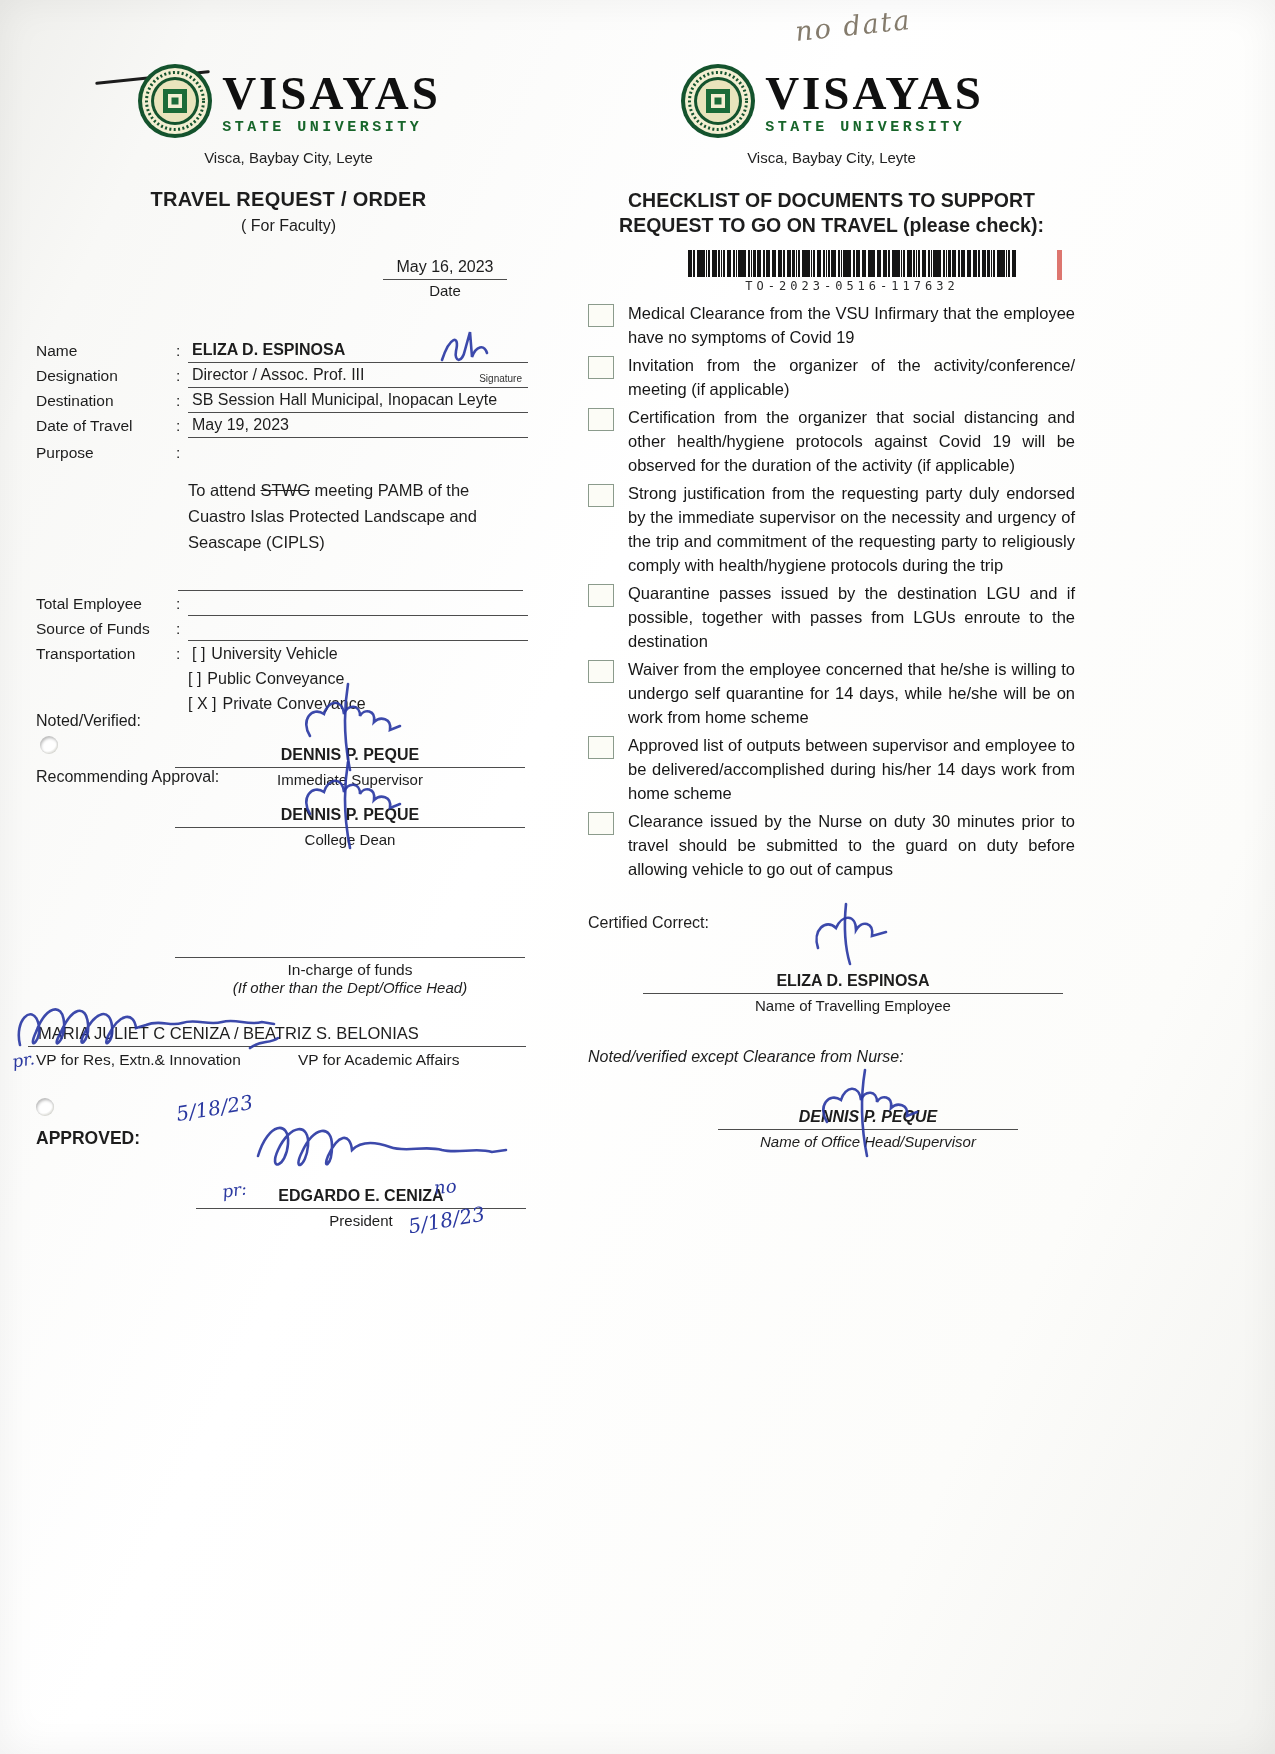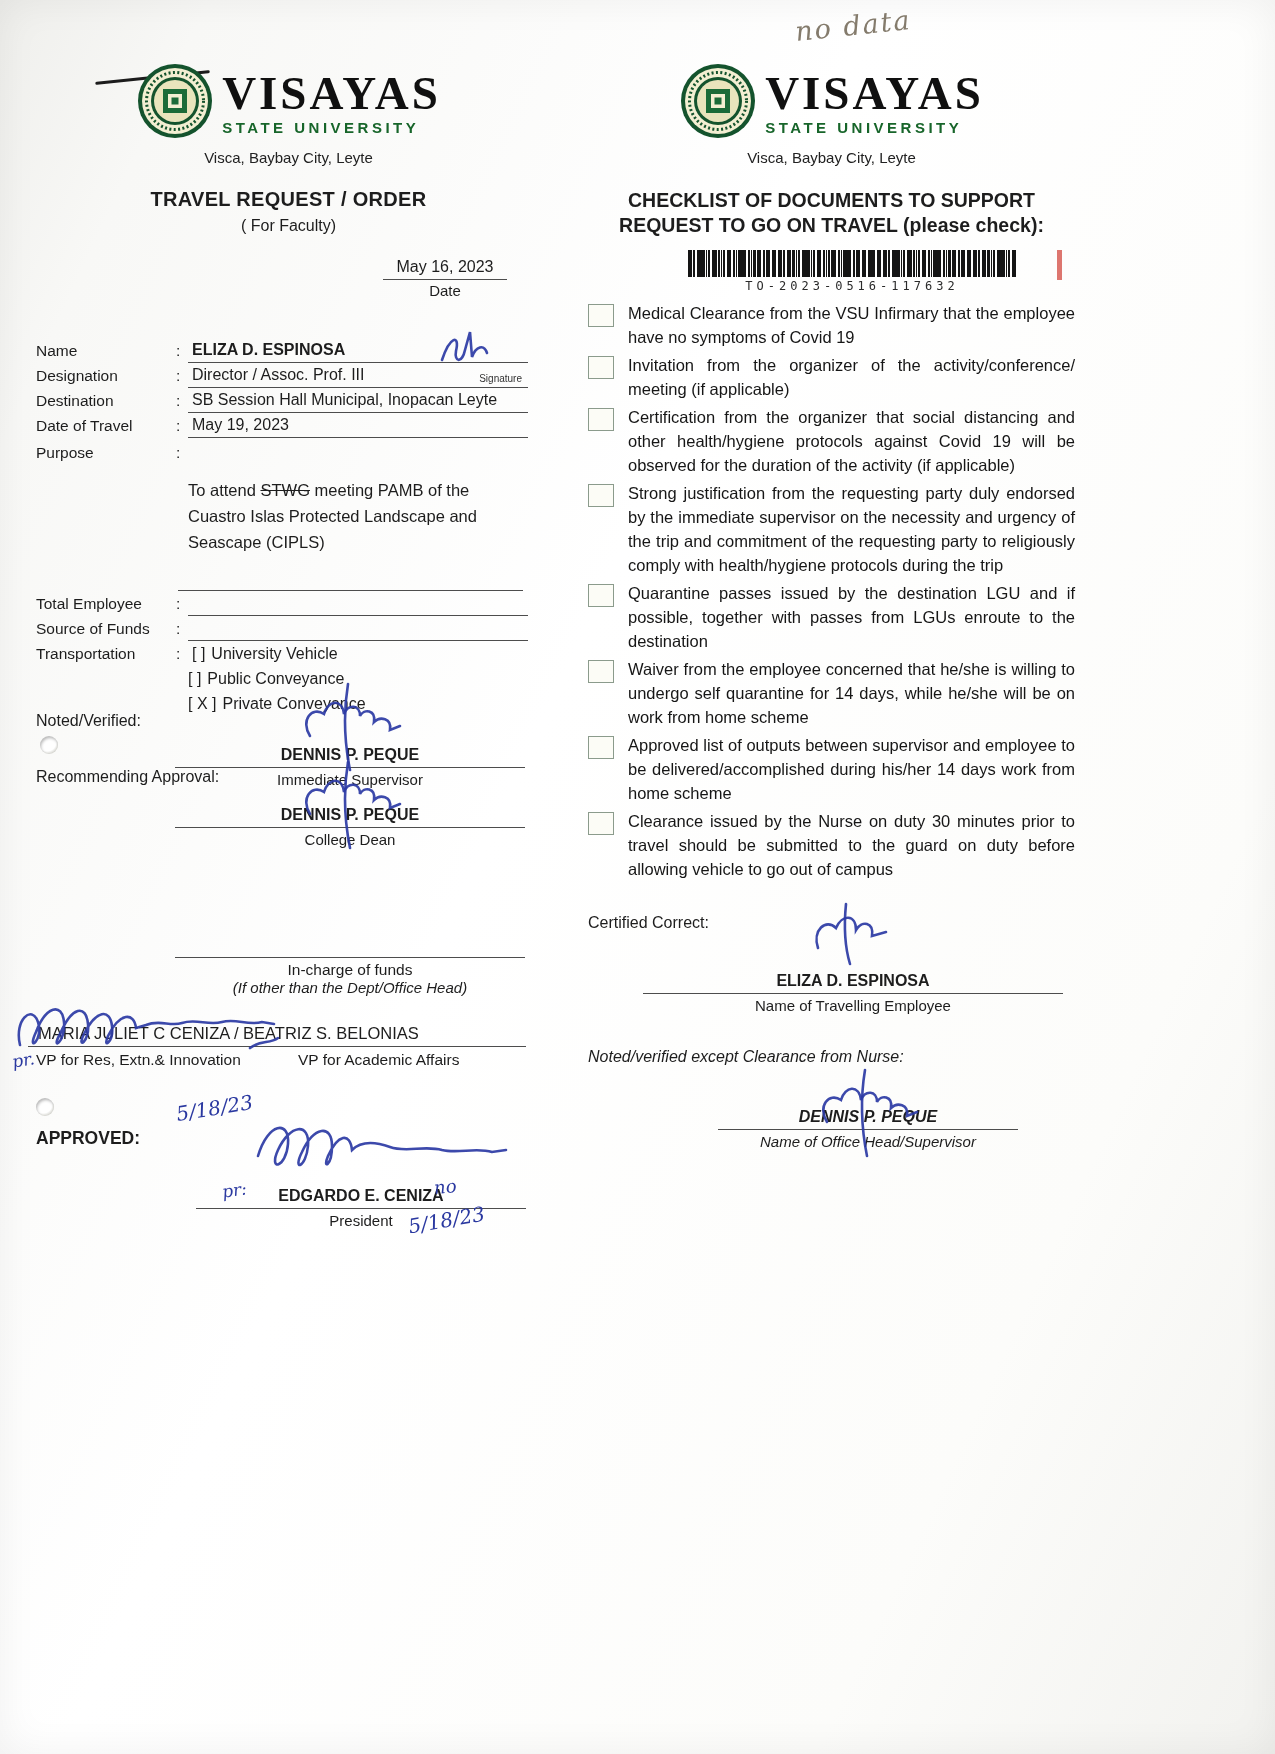--- a/index.html
+++ b/index.html
@@ -7,21 +7,21 @@
   .page {
     position:relative; width:1275px; height:1754px; margin:0 auto;
     font-family:"Liberation Sans", sans-serif; color:#1d1d1d;
     background: linear-gradient(115deg,#efefec 0%,#f8f8f6 10%,#ffffff 42%,#fcfcfa 78%,#f2f2ef 100%);
     overflow:hidden;
     box-shadow: inset 0 0 40px rgba(0,0,0,0.06);
   }
   
   .logo-block { display:flex; justify-content:center; align-items:center; gap:8px; }
   .uni-name { font-family:"Liberation Serif", serif; font-weight:bold; font-size:47px; letter-spacing:3px; color:#101010; line-height:1.0; }
-  .uni-sub  { font-weight:bold; font-size:15px; letter-spacing:3.5px; color:#17652a; margin-top:2px; }
+  .uni-sub  { font-weight:bold; font-size:15px; letter-spacing:3.5px; color:#17652a; margin-top:2px;font-family:Liberation Mono, monospace; }
   .uni-addr { text-align:center; font-size:15px; margin-top:5px; color:#222; }
   
   .center { text-align:center; }
   .bold { font-weight:bold; }
   .italic { font-style:italic; }
   .sec-title { font-weight:bold; font-size:20px; letter-spacing:0.3px; }
   
   .fields { position:relative; }
   .field-row { display:flex; align-items:flex-end; min-height:25px; }
   .field-label { width:140px; font-size:15.5px; padding-bottom:3px; }

